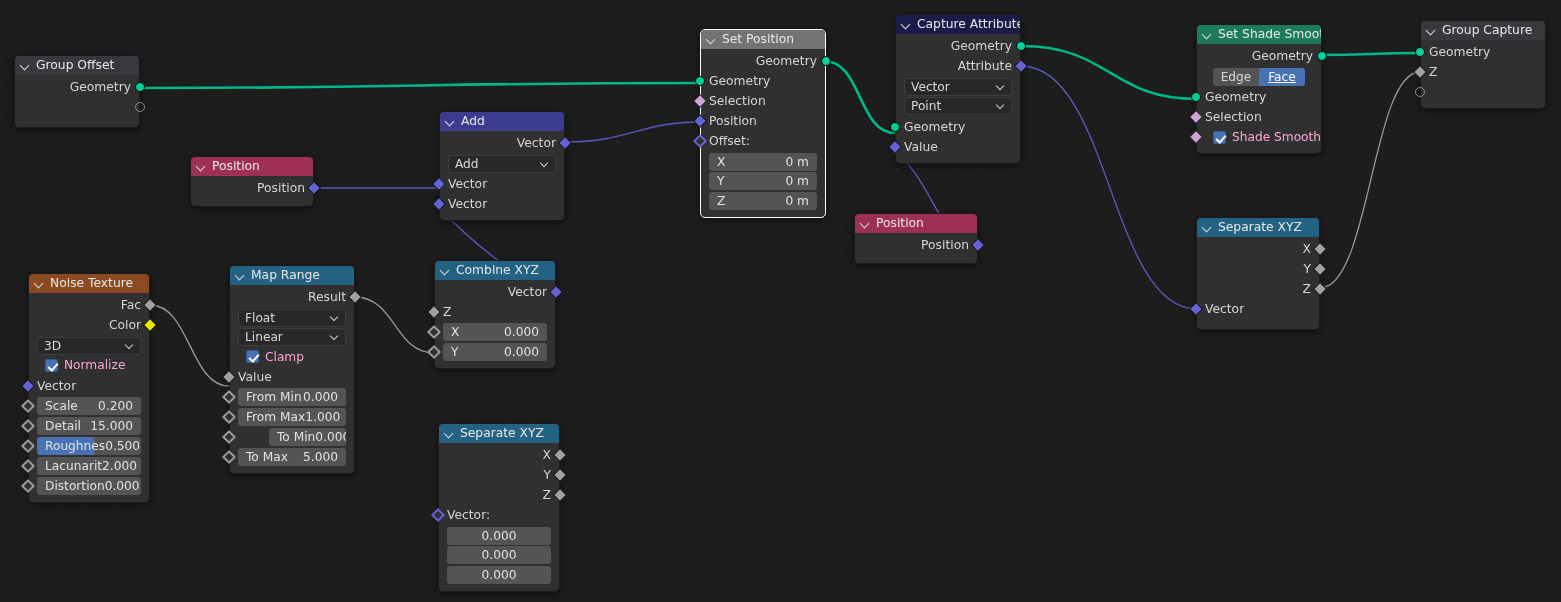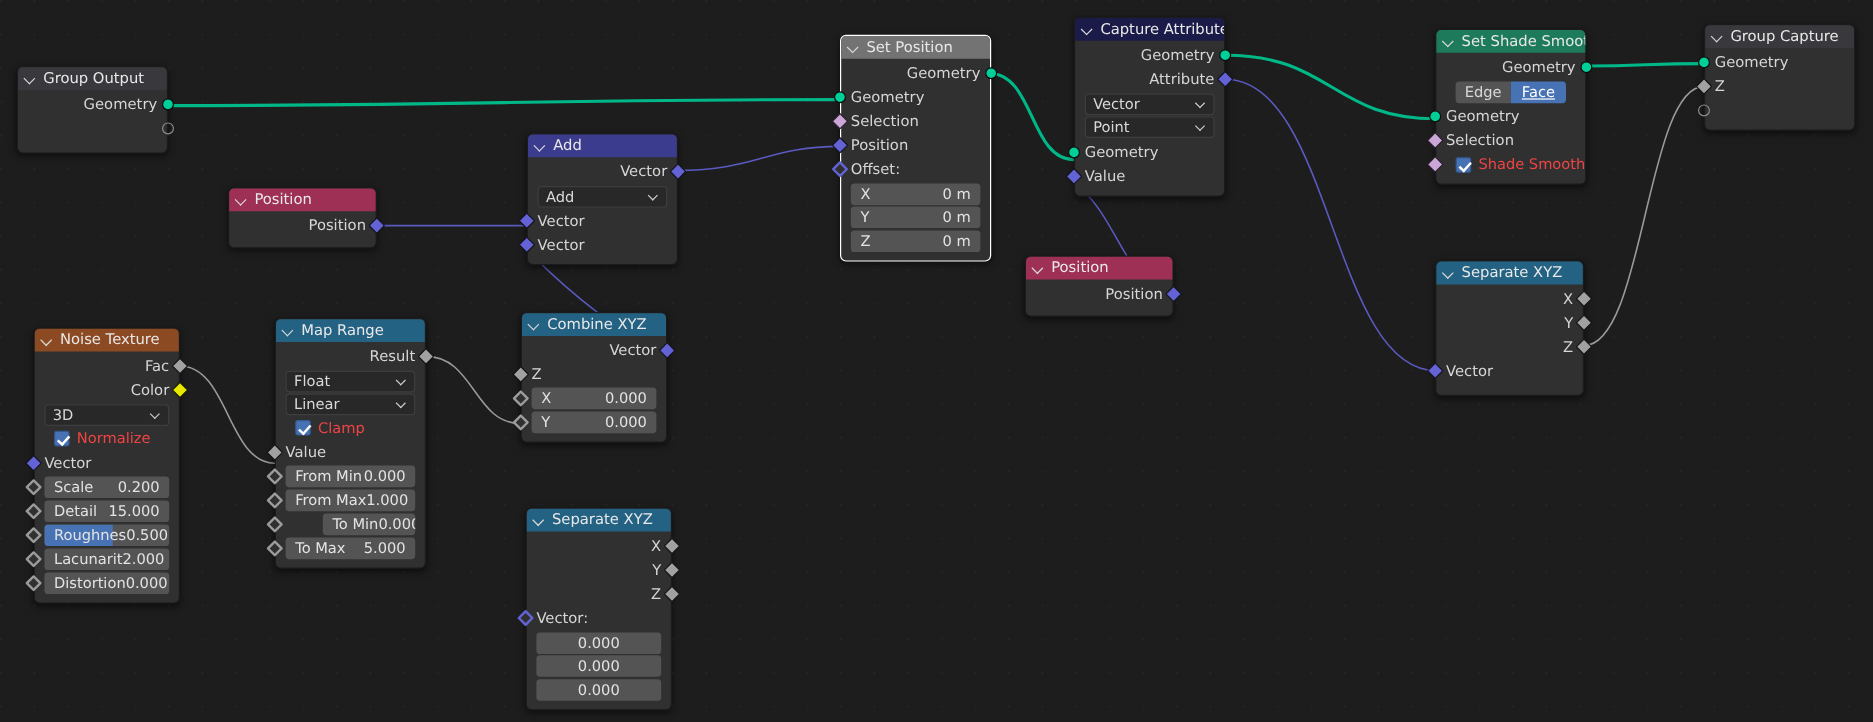--- a/index.html
+++ b/index.html
@@ -94,21 +94,21 @@
     justify-content:space-between; overflow:hidden;
   }
   .w.num .lbl { z-index:1; }
   .w.num .val { z-index:1;text-align:right; }
   .w.num.ctr { justify-content:center; }
   .w.num .fill {
     position:absolute; left:0; top:0; bottom:0;
     background:#4772b3; border-radius:3px 0 0 3px;
   }
   .w.check {
-    background:transparent; padding:0 0 0 8px; gap:6px; color:#ef4444;
+    background:transparent; padding:0 0 0 8px; gap:6px; color:#f9a8d4;
   }
   .cbox {
     width:13px; height:13px; border-radius:2px;
     background:#4772b3; border:1px solid #35598f;
     position:relative; flex:none;
   }
   .cbox:after {
     content:""; position:absolute; left:3.6px; top:1px;
     width:4px; height:8px;
     border-right:2px solid #fff; border-bottom:2px solid #fff;
@@ -140,21 +140,21 @@
       <path d="M 978,245 C 940,245 930,175 895,153" fill="none" stroke="#5a5ac0" stroke-width="1.3" stroke-linecap="round"></path>
       <path d="M 1021,46 C 1110,46 1110,99 1197,99" fill="none" stroke="#00b887" stroke-width="2.6" stroke-linecap="round"></path>
       <path d="M 1021,66 C 1110,66 1110,309 1197,309" fill="none" stroke="#5a5ac0" stroke-width="1.3" stroke-linecap="round"></path>
       <path d="M 1322,55 C 1370,55 1372,53 1420,53" fill="none" stroke="#00b887" stroke-width="2.6" stroke-linecap="round"></path>
       <path d="M 1320,288 C 1370,288 1372,72 1420,72" fill="none" stroke="#9a9a9a" stroke-width="1.3" stroke-linecap="round"></path>
     </svg>
   <div id="nodes">
       <div class="node" style="left: 14px; top: 55px; width: 126px;">
         <div class="hdr" style="background: rgb(56, 56, 61);">
           <span class="chev"></span>
-          <span>Group Output</span>
+          <span>Group Offset</span>
         </div>
         <div class="body" style="padding-bottom: 10px;">
           <div class="row out">
             <span class="sock right circle s-geo" style="top: 5px;"></span>
             <span>Geometry</span>
           </div>
           <div class="row out">
             <span class="sock right circle s-virt" style="top: 5px;"></span>
           </div>
         </div>

